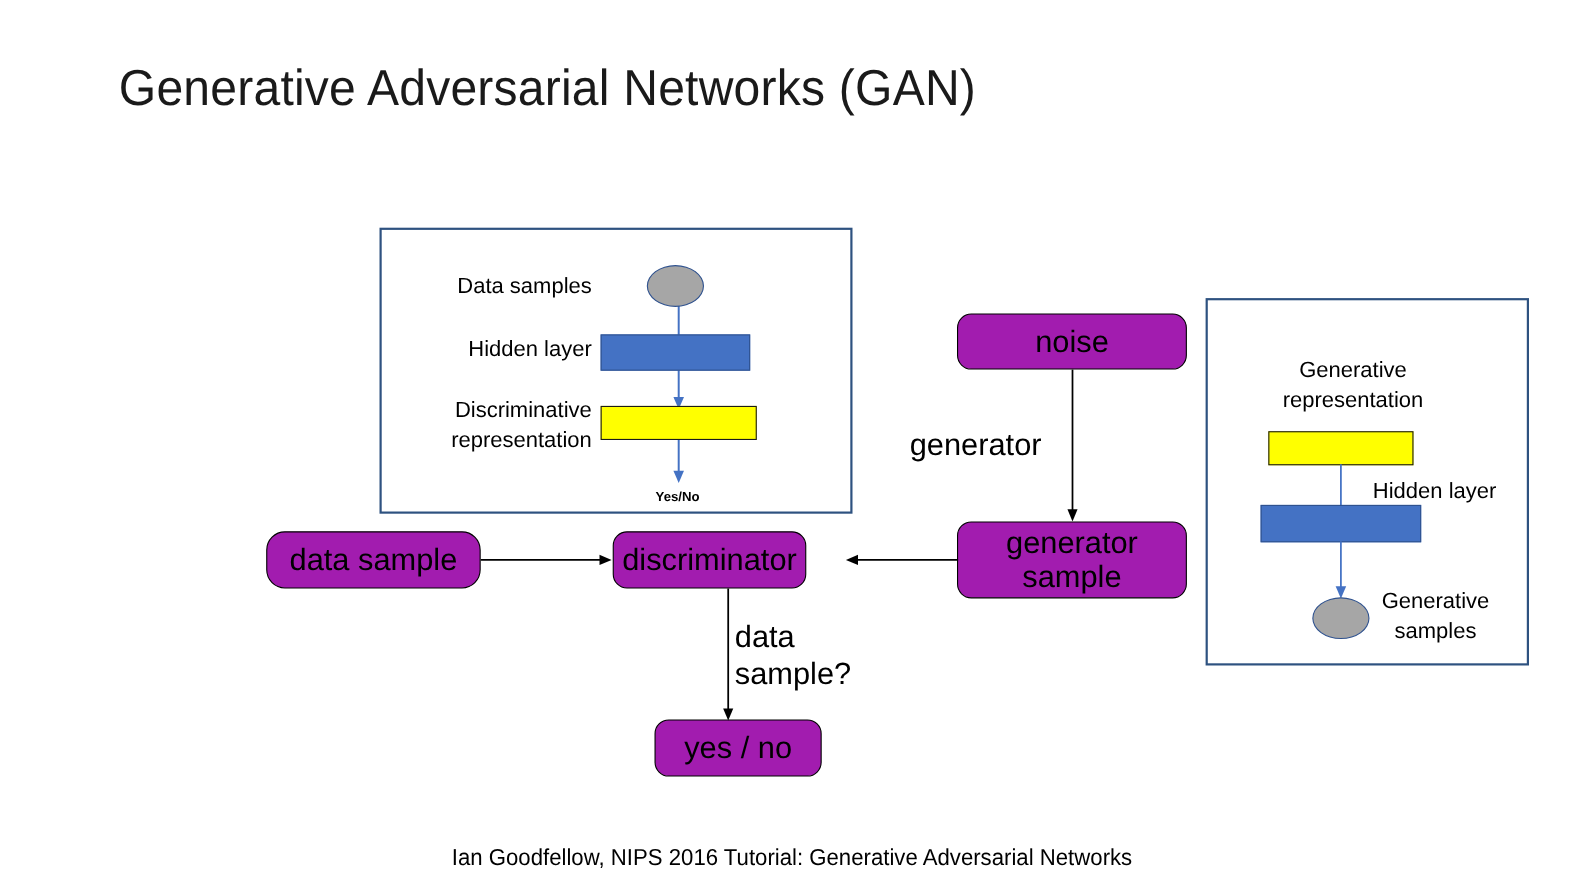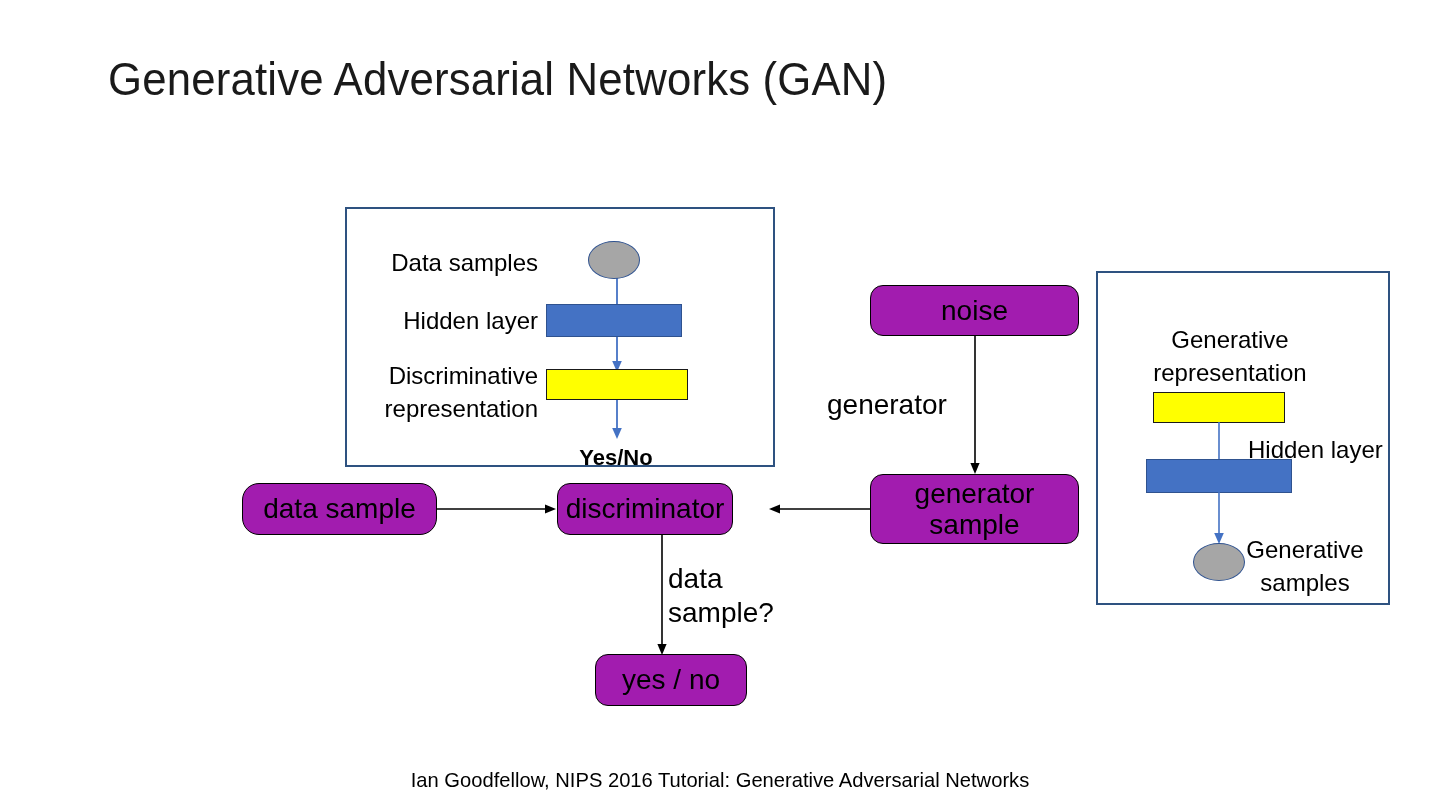--- a/index.html
+++ b/index.html
@@ -53,28 +53,28 @@
     position: absolute;
     background: #a6a6a6;
     border: 1.5px solid #2f528f;
     border-radius: 50%;
     box-sizing: border-box;
   }
 
   
   .panel-label {
     position: absolute;
-    font-size: 24px;
+    font-size: 20px;
     line-height: 1.36;
     color: #000000;
     white-space: pre-line;
   }
   .panel-label.right  { text-align: right; }
   .panel-label.center { text-align: center; }
-  .panel-label.bold   { font-weight: 700; font-size: 22px; }
+  .panel-label.bold   { font-weight: 700; font-size: 12px; }
 
   
   .flowbox {
     position: absolute;
     box-sizing: border-box;
     border: 1.6px solid #000000;
     border-radius: 13px;
     background: #a21caf;
     display: flex;
     align-items: center;

